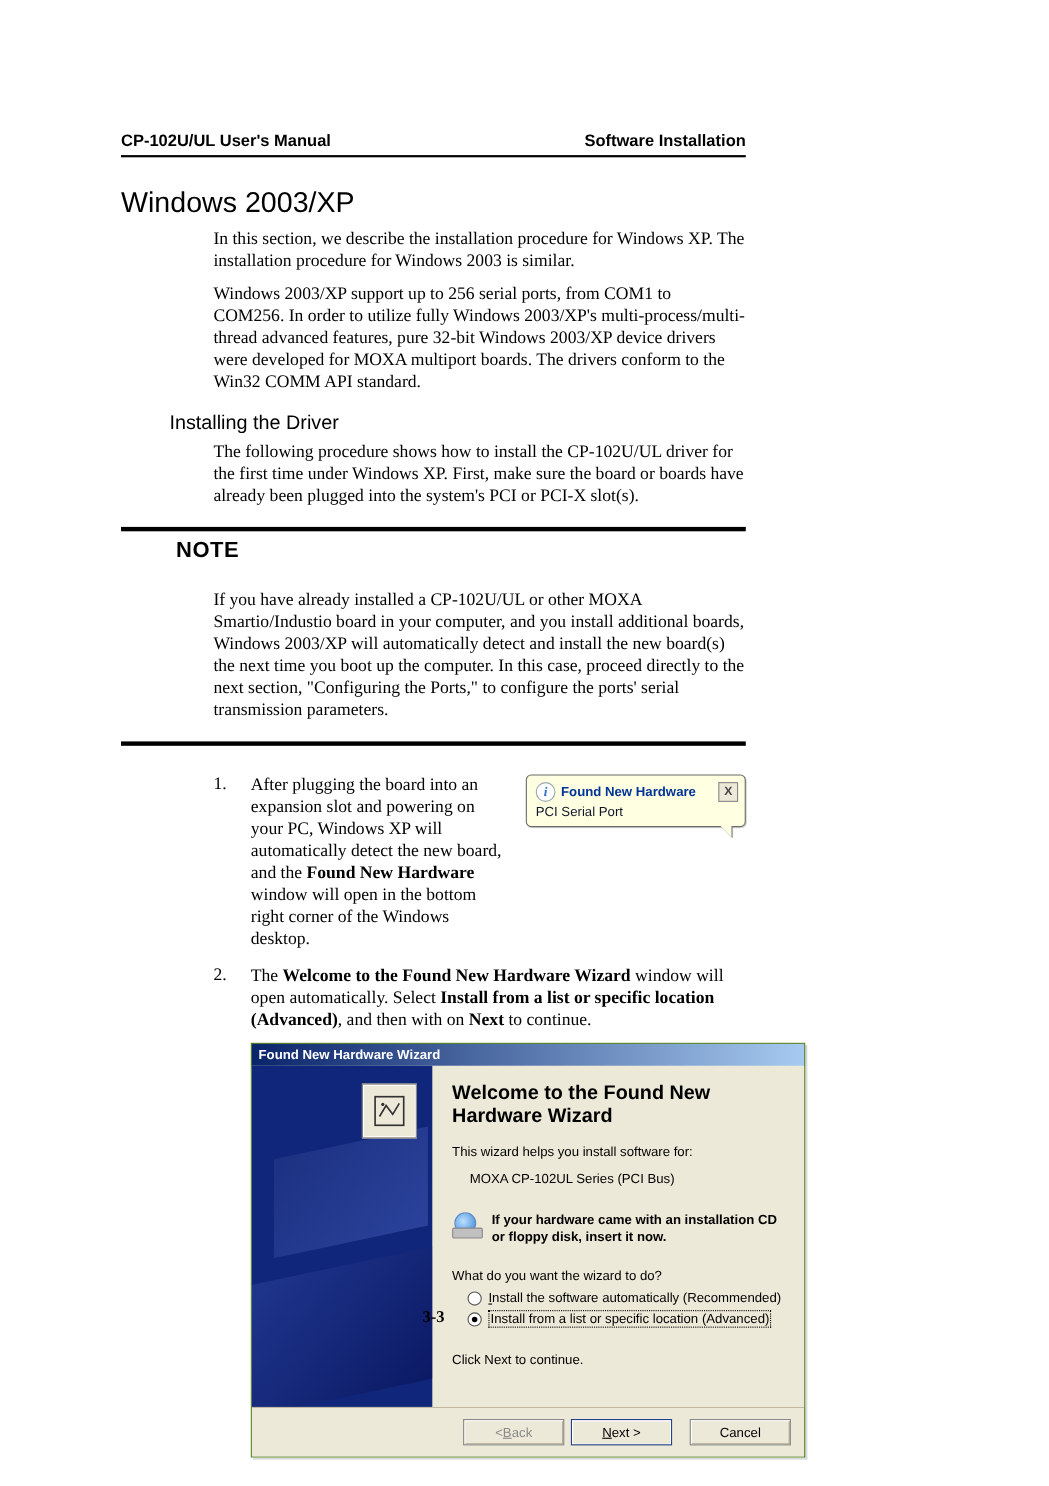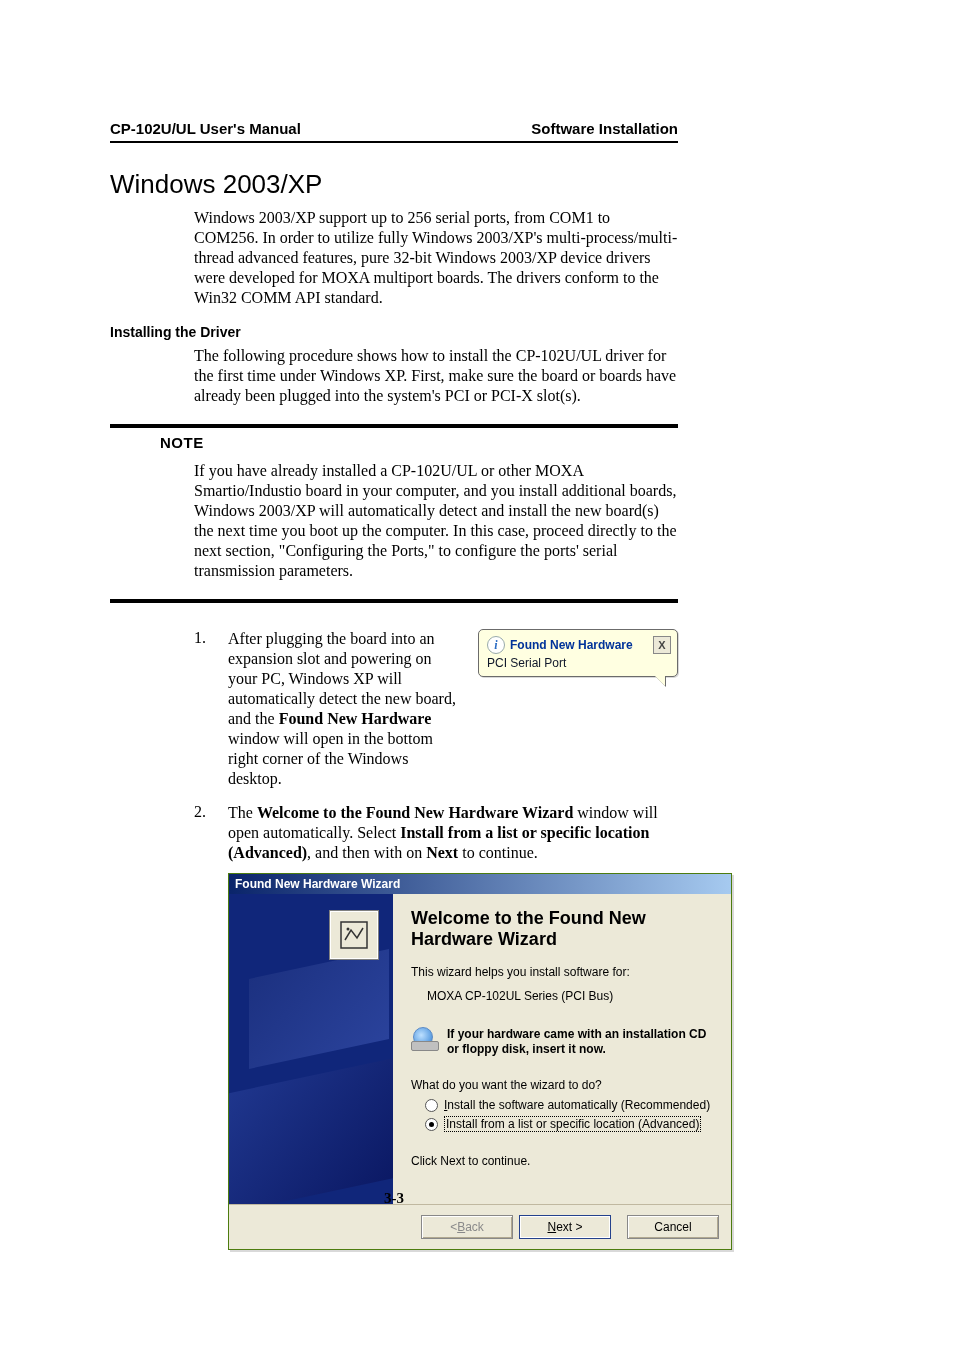--- a/index.html
+++ b/index.html
@@ -34,37 +34,38 @@
   }
   .body-p {
     font-size: 16px;
     margin-left: 84px;
     margin-top: 6px;
     margin-bottom: 10px;
     line-height: 1.25;
   }
   .h2 {
     font-family: Arial, Helvetica, sans-serif;
-    font-weight: bold;
-    font-size: 14px;
+    font-weight: normal;
+    font-size: 18px;
+    margin-left: 44px;
     margin-top: 16px;
     margin-bottom: 4px;
   }
   .note-wrap {
     border-top: 4px solid #000;
     border-bottom: 4px solid #000;
     margin-top: 18px;
     padding: 6px 0 18px 0;
   }
   .note-label {
     font-family: Arial, Helvetica, sans-serif;
     font-weight: 900;
-    font-size: 15px;
+    font-size: 20px;
     margin-left: 50px;
-    margin-bottom: 10px;
+    margin-bottom: 24px;
     letter-spacing: 0.5px;
   }
   .note-body {
     font-size: 16px;
     margin-left: 84px;
     line-height: 1.25;
   }
   .list-row {
     display: flex;
     margin-top: 26px;
@@ -251,20 +252,21 @@
 
 <div class="page">
 
   <div class="header-row">
     <span>CP-102U/UL User's Manual</span>
     <span>Software Installation</span>
   </div>
 
   <div class="h1">Windows 2003/XP</div>
 
+  <p class="body-p">In this section, we describe the installation procedure for Windows XP. The installation procedure for Windows 2003 is similar.</p>
   <p class="body-p">Windows 2003/XP support up to 256 serial ports, from COM1 to COM256. In order to utilize fully Windows 2003/XP's multi-process/multi-thread advanced features, pure 32-bit Windows 2003/XP device drivers were developed for MOXA multiport boards. The drivers conform to the Win32 COMM API standard.</p>
 
   <div class="h2">Installing the Driver</div>
   <p class="body-p">The following procedure shows how to install the CP-102U/UL driver for the first time under Windows XP. First, make sure the board or boards have already been plugged into the system's PCI or PCI-X slot(s).</p>
 
   <div class="note-wrap">
     <div class="note-label">NOTE</div>
     <div class="note-body">If you have already installed a CP-102U/UL or other MOXA Smartio/Industio board in your computer, and you install additional boards, Windows 2003/XP will automatically detect and install the new board(s) the next time you boot up the computer. In this case, proceed directly to the next section, "Configuring the Ports," to configure the ports' serial transmission parameters.</div>
   </div>
 

